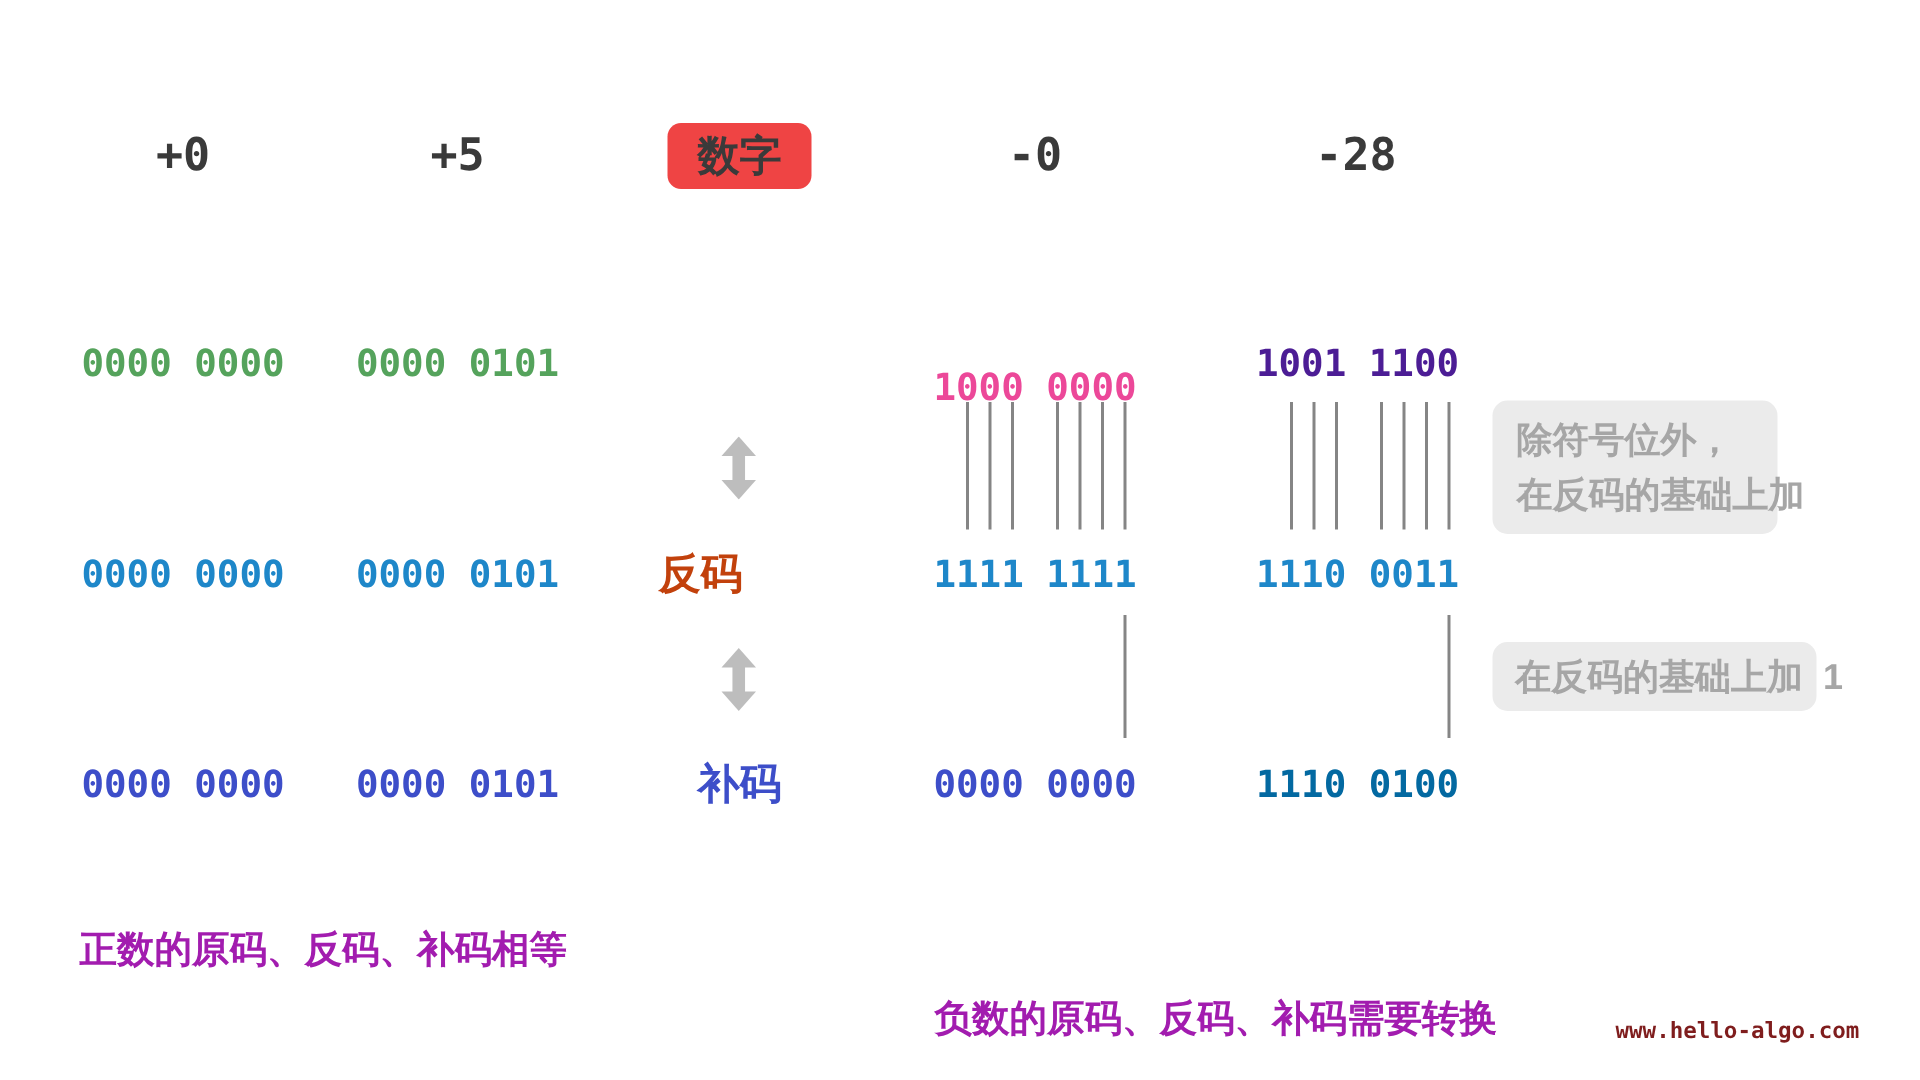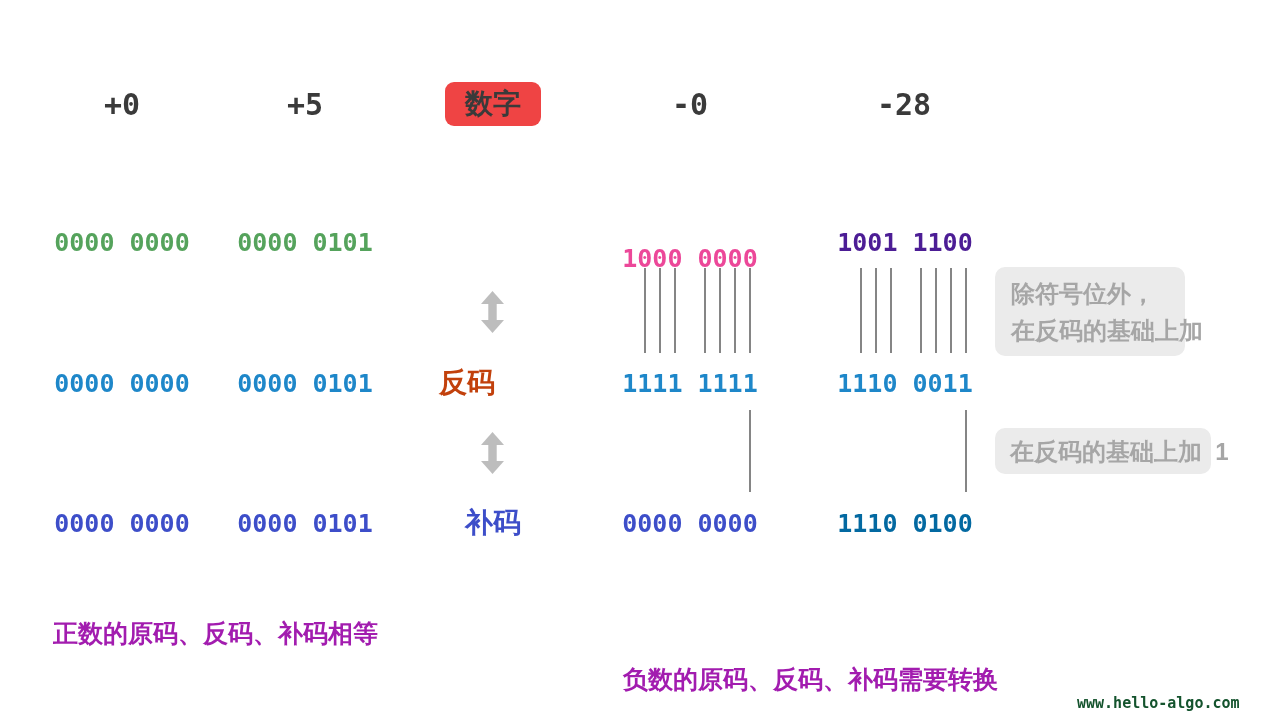--- a/index.html
+++ b/index.html
@@ -22,21 +22,21 @@
   .note {
     position:absolute; background:#ebebeb; border-radius:10px;
     color:#a6a6a6; font-weight:bold; font-size:24px;
     box-sizing:border-box; display:flex; flex-direction:column; justify-content:center;
   }
   .note .line { white-space:pre; line-height:37px; }
   .caption { font-size:25px; font-weight:bold; color:#a21caf; }
   .watermark {
     position:absolute; transform:translate(0,-50%);
     font-family:"DejaVu Sans Mono","Liberation Mono",monospace;
-    font-size:15px; color:#14532d; font-weight:bold;margin-top:16px;
+    font-size:15px; color:#7f1d1d; font-weight:bold;
   }
   svg.arrow { position:absolute; }
 </style>
 </head>
 <body>
 
 <div class="canvas">
 
   <div class="cc mono hdr-num" style="left:122px; top:104px;">+0</div>
   <div class="cc mono hdr-num" style="left:305px; top:104px;">+5</div>

